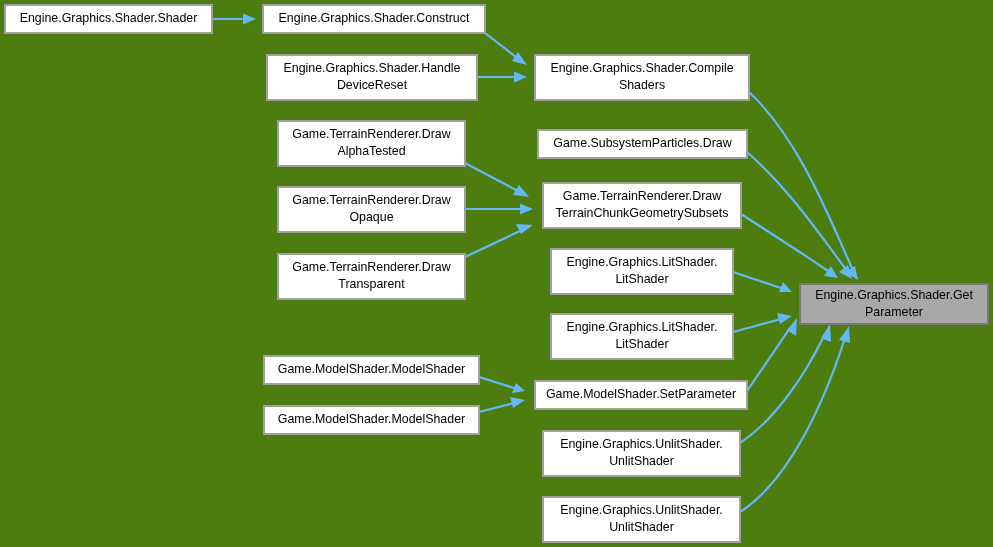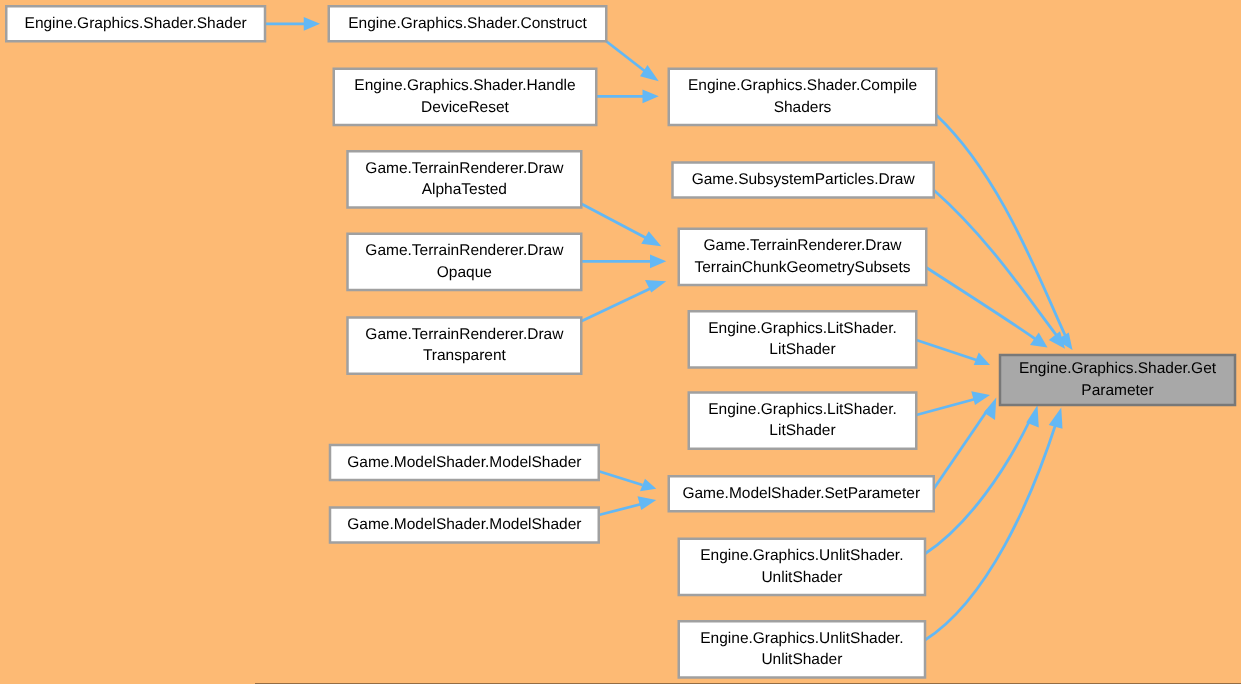--- a/index.html
+++ b/index.html
@@ -4,21 +4,21 @@
 <style>
   html, body {
     margin: 0;
     padding: 0;
     background: #000000;
   }
   #canvas-wrap {
     position: relative;
     width: 993px;
     height: 547px;
-    background: #fdba74;
+    background: #4d7c0f;
     overflow: hidden;
     font-family: "Liberation Sans", sans-serif;
   }
   svg#graph {
     position: absolute;
     left: 0;
     top: 0;
     width: 993px;
     height: 547px;
     display: block;

